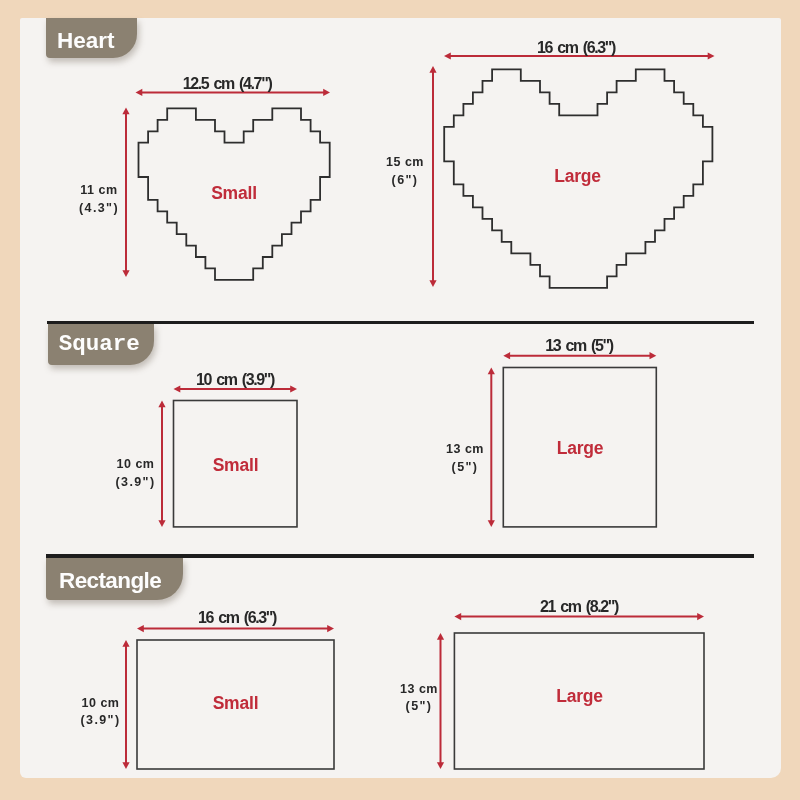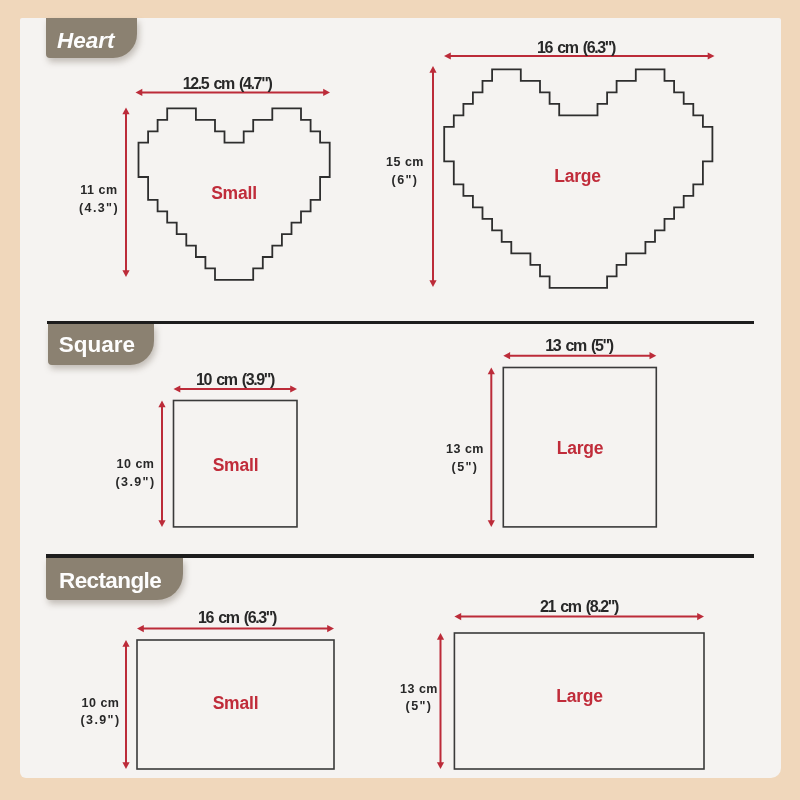--- a/index.html
+++ b/index.html
@@ -7,25 +7,25 @@
 .content{position:absolute;left:20px;top:18px;width:761px;height:760px;background:#f5f3f1;border-radius:2px 2px 10px 6px;}
 .divider{position:absolute;background:#1d1d1d;height:3.2px;}
 .tab{position:absolute;box-sizing:border-box;filter:blur(0.01px);background:#8b8171;color:#fdfdfd;font-weight:700;font-size:22.5px;box-shadow:2px 4px 6px rgba(100,90,75,0.35);}
 svg{position:absolute;left:0;top:0;filter:blur(0.01px);}
 </style>
 </head>
 <body>
 
 <div class="content"></div>
 
-<div class="tab" style="left:46.3px;top:18px;width:90.5px;height:39.5px;line-height:39.5px;padding-top:3.3px;padding-left:10.7px;border-radius:0 0 24px 4px;font-style:italic;">Heart</div>
+<div class="tab" style="left:46.3px;top:18px;width:90.5px;height:39.5px;line-height:39.5px;padding-top:3.3px;padding-left:10.7px;border-radius:0 0 24px 4px;">Heart</div>
 
 <div class="divider" style="left:47px;top:320.5px;width:706.5px;"></div>
 
-<div class="tab" style="left:47.5px;top:323.7px;width:106px;height:41px;line-height:41px;padding-top:0px;padding-left:11.2px;border-radius:0 0 24px 4px;">Square</div>
+<div class="tab" style="left:47.5px;top:323.7px;width:106px;height:41px;line-height:41px;padding-top:0px;padding-left:11.2px;border-radius:0 0 24px 4px;font-family:Liberation Mono, monospace;">Square</div>
 
 <div class="divider" style="left:46px;top:554.4px;width:707.5px;"></div>
 
 <div class="tab" style="left:46px;top:557.6px;width:136.5px;height:42px;line-height:42px;padding-top:2px;padding-left:13px;letter-spacing:-0.6px;border-radius:0 0 26px 4px;">Rectangle</div>
 <svg width="800" height="800" viewBox="0 0 800 800">
 
 <path d="M167.2 108.4 L195.9 108.4 L195.9 119.8 L215.0 119.8 L215.0 131.3 L224.5 131.3 L224.5 142.7 L243.7 142.7 L243.7 131.3 L253.2 131.3 L253.2 119.8 L272.3 119.8 L272.3 108.4 L301.0 108.4 L301.0 119.8 L310.6 119.8 L310.6 131.3 L320.1 131.3 L320.1 142.7 L329.7 142.7 L329.7 177.0 L320.1 177.0 L320.1 199.8 L310.6 199.8 L310.6 211.3 L301.0 211.3 L301.0 222.7 L291.5 222.7 L291.5 234.1 L281.9 234.1 L281.9 245.6 L272.3 245.6 L272.3 257.0 L262.8 257.0 L262.8 268.4 L253.2 268.4 L253.2 279.9 L215.0 279.9 L215.0 268.4 L205.4 268.4 L205.4 257.0 L195.9 257.0 L195.9 245.6 L186.3 245.6 L186.3 234.1 L176.7 234.1 L176.7 222.7 L167.2 222.7 L167.2 211.3 L157.6 211.3 L157.6 199.8 L148.1 199.8 L148.1 177.0 L138.5 177.0 L138.5 142.7 L148.1 142.7 L148.1 131.3 L157.6 131.3 L157.6 119.8 L167.2 119.8 Z" fill="none" stroke="#2e2e2e" stroke-width="1.8"></path>
 
 <path d="M492.1 69.4 L520.8 69.4 L520.8 80.9 L540.0 80.9 L540.0 92.4 L549.6 92.4 L549.6 103.9 L559.2 103.9 L559.2 115.4 L597.5 115.4 L597.5 103.9 L607.1 103.9 L607.1 92.4 L616.6 92.4 L616.6 80.9 L635.8 80.9 L635.8 69.4 L664.5 69.4 L664.5 80.9 L674.1 80.9 L674.1 92.4 L683.7 92.4 L683.7 103.9 L693.3 103.9 L693.3 115.4 L702.9 115.4 L702.9 126.9 L712.4 126.9 L712.4 161.4 L702.9 161.4 L702.9 184.4 L693.3 184.4 L693.3 195.9 L683.7 195.9 L683.7 207.4 L674.1 207.4 L674.1 218.9 L664.5 218.9 L664.5 230.4 L655.0 230.4 L655.0 241.9 L645.4 241.9 L645.4 253.4 L626.2 253.4 L626.2 264.9 L616.6 264.9 L616.6 276.4 L607.1 276.4 L607.1 287.9 L549.6 287.9 L549.6 276.4 L540.0 276.4 L540.0 264.9 L530.4 264.9 L530.4 253.4 L511.3 253.4 L511.3 241.9 L501.7 241.9 L501.7 230.4 L492.1 230.4 L492.1 218.9 L482.5 218.9 L482.5 207.4 L472.9 207.4 L472.9 195.9 L463.4 195.9 L463.4 184.4 L453.8 184.4 L453.8 161.4 L444.2 161.4 L444.2 126.9 L453.8 126.9 L453.8 115.4 L463.4 115.4 L463.4 103.9 L472.9 103.9 L472.9 92.4 L482.5 92.4 L482.5 80.9 L492.1 80.9 Z" fill="none" stroke="#2e2e2e" stroke-width="1.8"></path>
 

